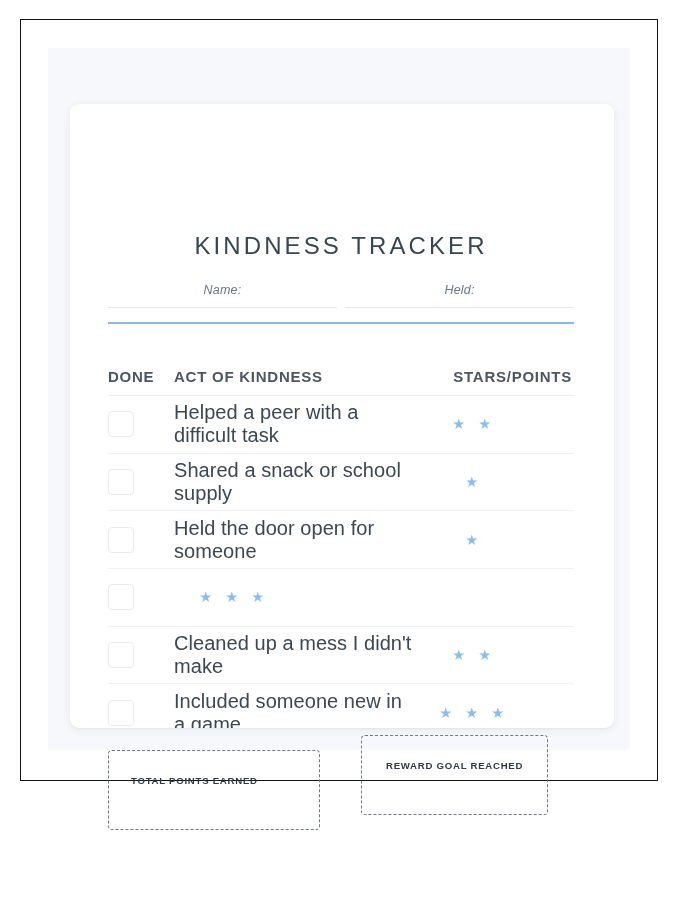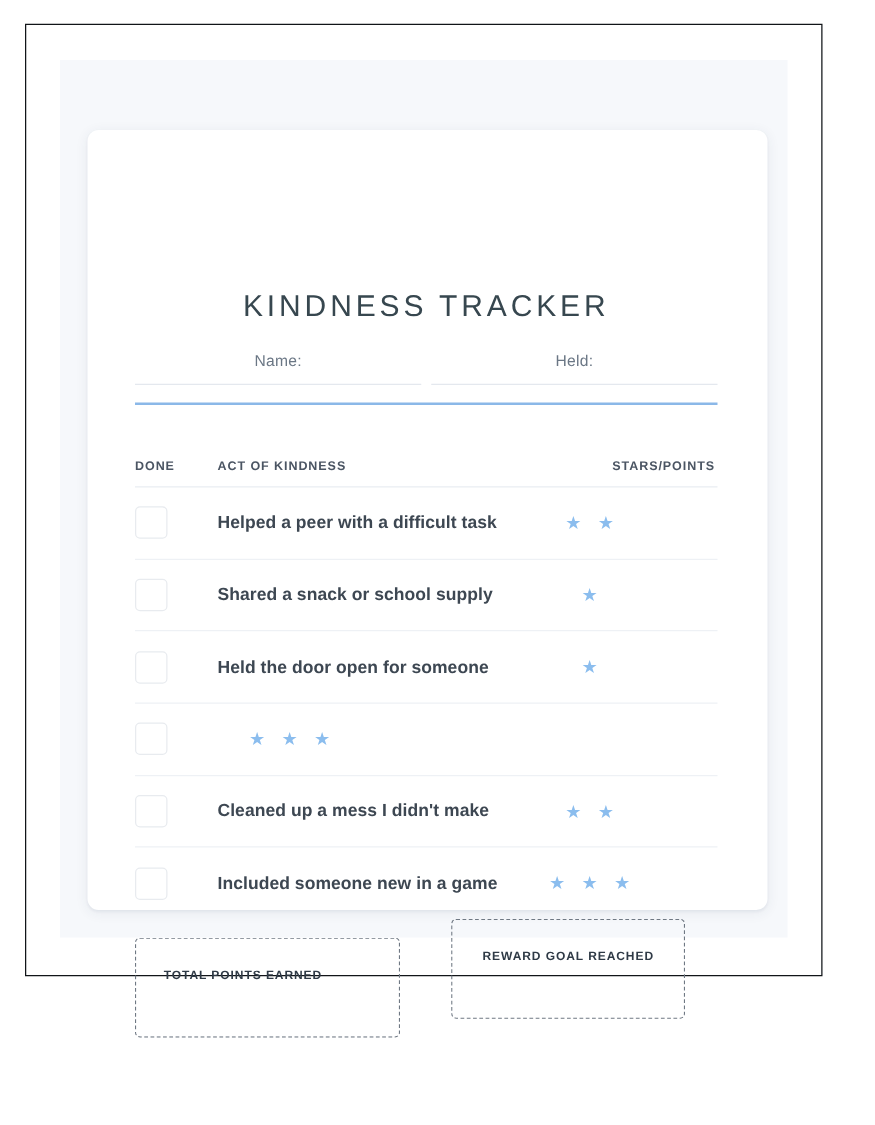--- a/index.html
+++ b/index.html
@@ -75,20 +75,21 @@
   }
 
   
   .field-row {
     position: absolute;
     top: 176px;
     left: 0;
     width: 466px;
     display: flex;
     gap: 8px;
+    font-style: italic;
   }
   .field {
     flex: 1;
     text-align: center;
     border-bottom: 1px solid #e4e8ee;
     padding-bottom: 9px;
   }
   .field-label {
     font-size: 12.5px;
     color: #6b7785;
@@ -111,21 +112,21 @@
     left: 0;
     width: 466px;
   }
   .t-head {
     display: flex;
     align-items: flex-end;
     padding-bottom: 10px;
     border-bottom: 1px solid #e9edf2;
   }
   .th {
-    font-size: 10px;
+    font-size: 15px;
     font-weight: bold;
     letter-spacing: 0.75px;
     color: #4b5563;
     text-transform: uppercase;
   }
   .col-done   { width: 66px; }
   .col-act    { flex: 1; }
   .col-stars  { width: 120px; text-align: right; padding-right: 2px; }
 
   .t-row {
@@ -138,24 +139,23 @@
 
   .checkbox {
     width: 26px;
     height: 26px;
     border: 1px solid #e8ebef;
     border-radius: 4px;
     background: #ffffff;
     box-sizing: border-box;
   }
   .act-text {
-    font-size: 14px;
+    font-size: 20px;
     color: #3d4752;
     letter-spacing: 0.05px;
-    font-weight: bold;
   }
   .stars {
     text-align: center;
     color: #8bbdee;
     font-size: 14.5px;
     letter-spacing: 4.5px;
     padding-right: 40px;
     white-space: nowrap;
   }
 

